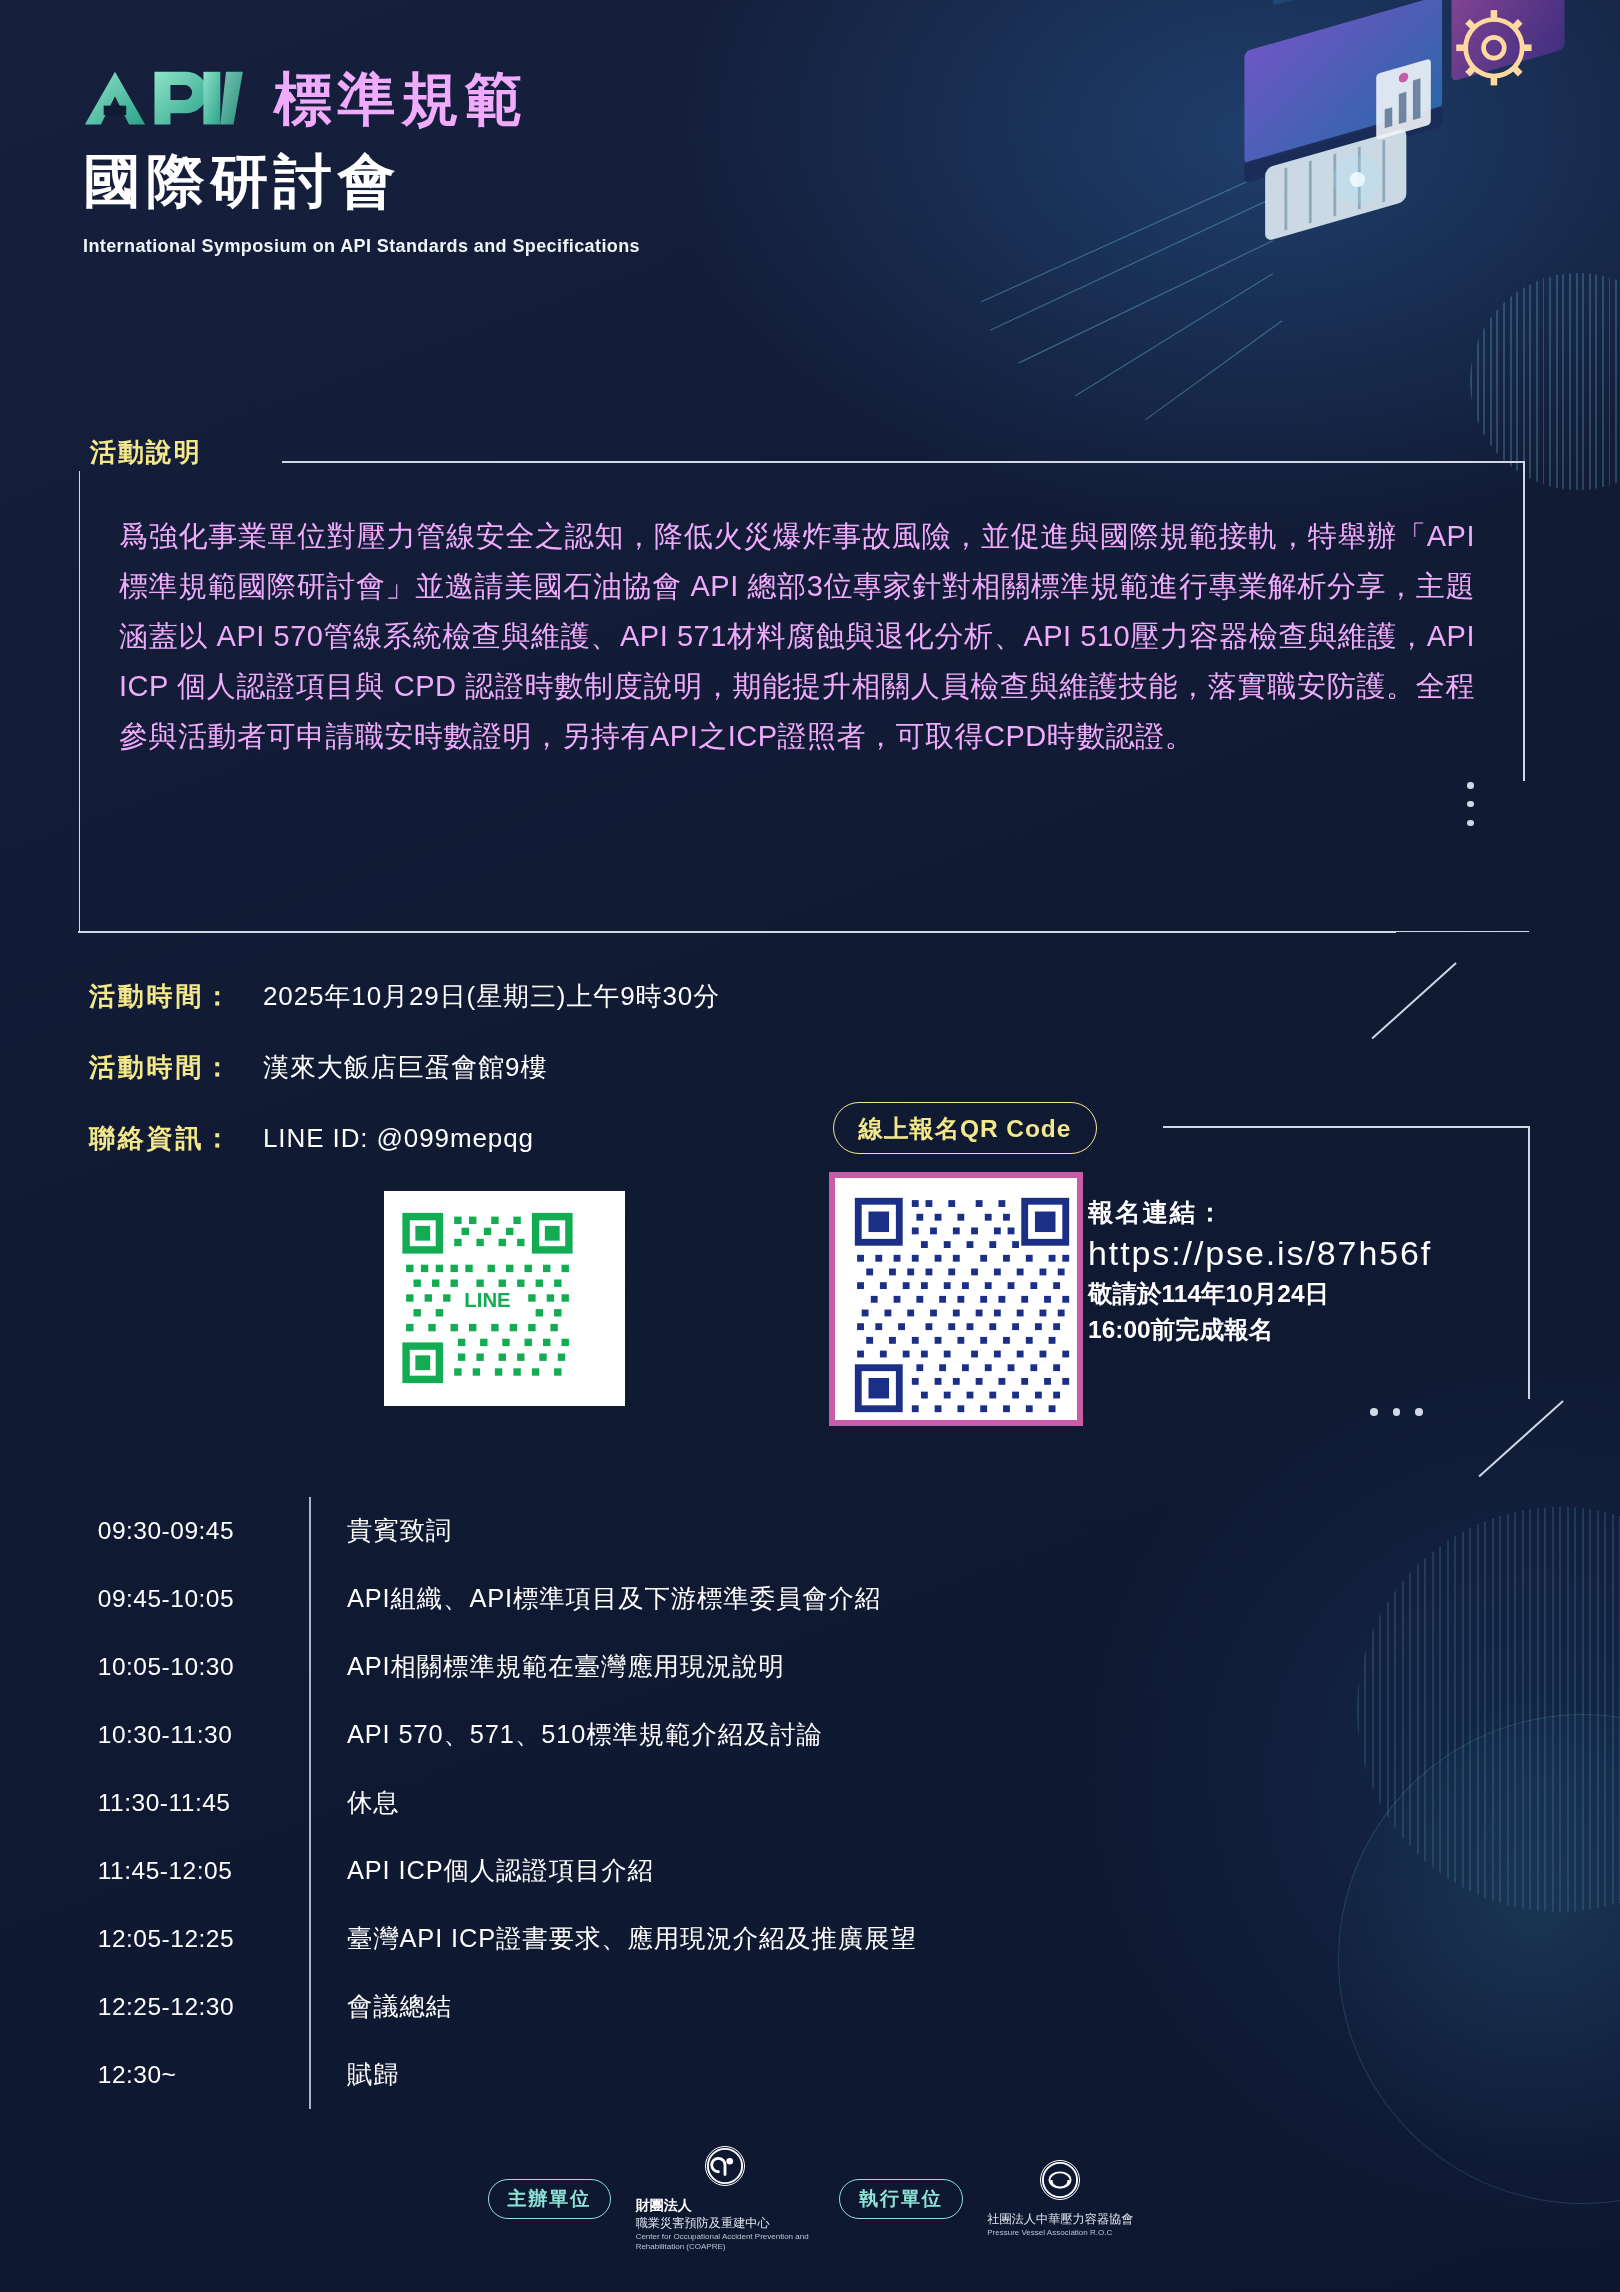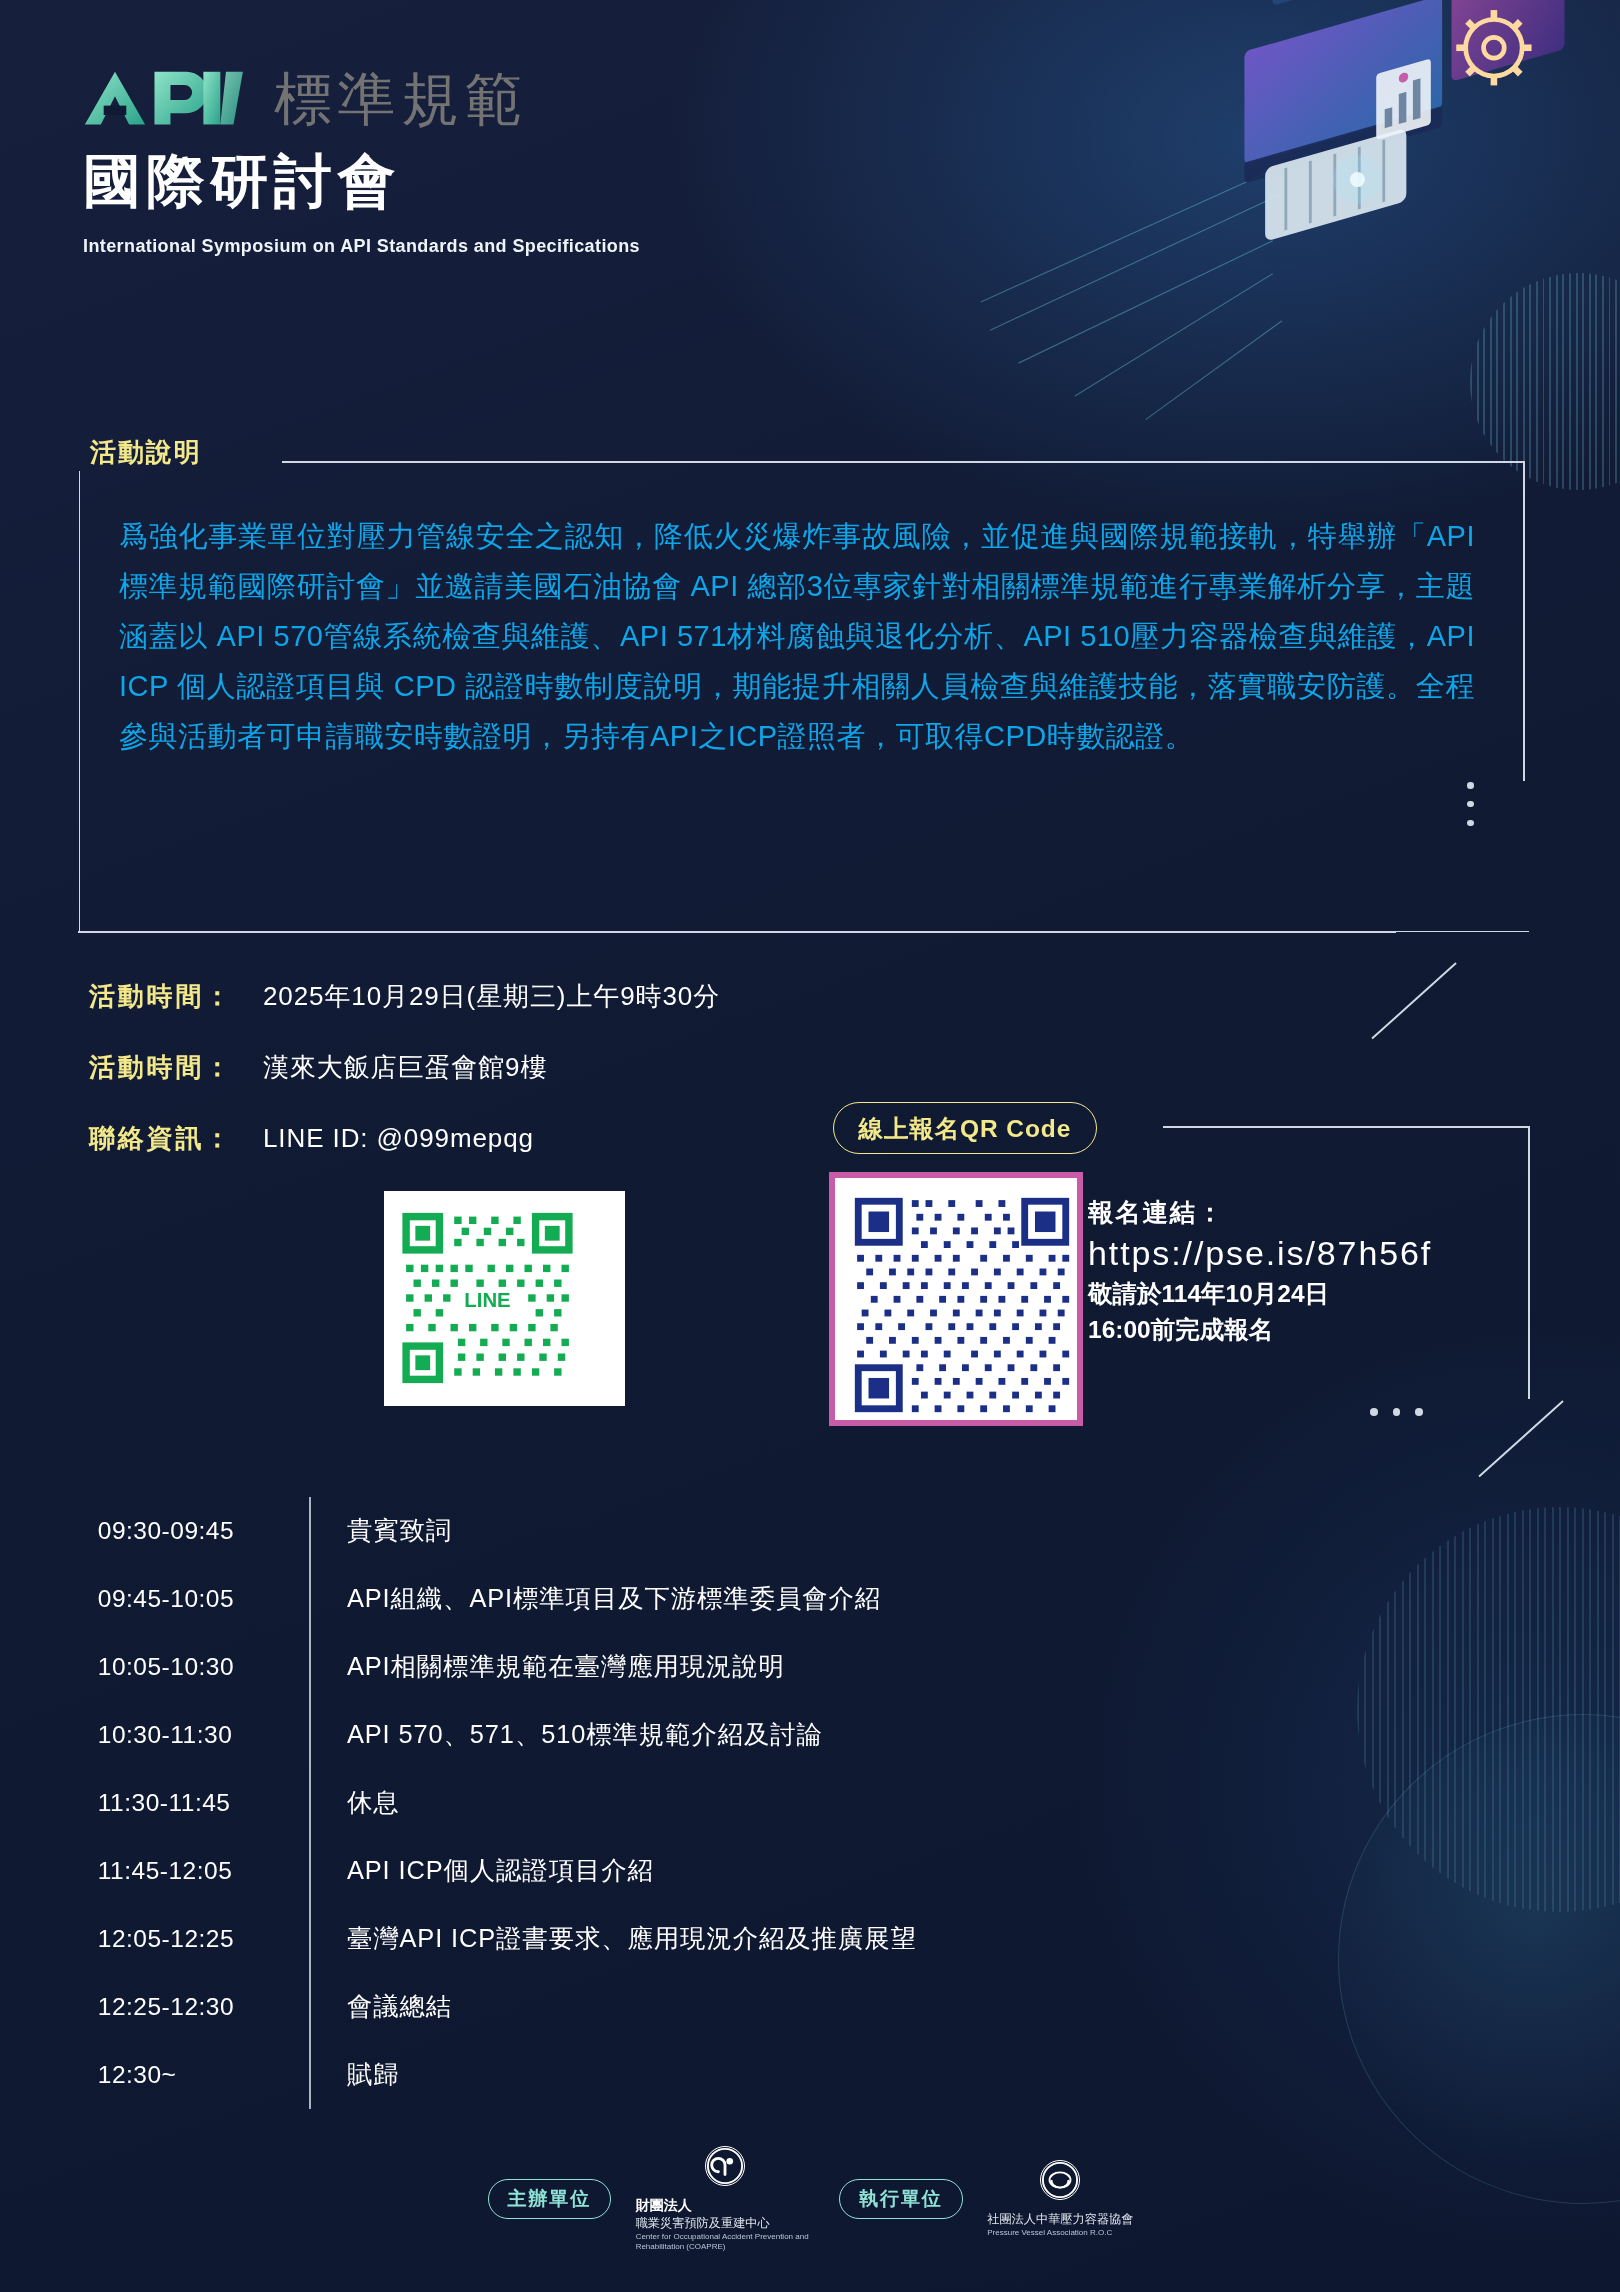--- a/index.html
+++ b/index.html
@@ -45,22 +45,22 @@
   .tech-art {
     position: absolute; right: 0; top: -9.4px; width: 659px; height: 433px;
     pointer-events: none;
   }
 
   
   .header { position: absolute; left: 83px; top: 66px; }
   .logo-row { display: flex; align-items: center; gap: 17px; }
   .api-logo { width: 174px; height: 66px; position: relative; }
   .title-cn {
-    font-size: 58px; font-weight: normal; letter-spacing: 5.6px;
-    line-height: 1.05; color: #737373;
+    font-size: 58px; font-weight: bold; letter-spacing: 5.6px;
+    line-height: 1.05; color: #f0abfc;
     font-family: "Liberation Sans", "DejaVu Sans", sans-serif;
   }
   .title-cn2 {
     font-size: 58px; font-weight: bold; letter-spacing: 5.6px;
     margin-top: 11.3px; color: #ffffff;
   }
   .title-en {
     font-size: 18px; font-weight: bold; letter-spacing: 0.4px;
     margin-top: 15px; color: #eef4f8;
   }
@@ -96,21 +96,21 @@
     position: absolute; right: 73px; bottom: -32px; width: 113px; height: 1.9px;
     background: #cfd8e4; transform: rotate(-42deg); transform-origin: right center;
   }
   .dots-right {
     position: absolute; right: 55px; top: 311px;
     display: flex; flex-direction: column; gap: 12.2px;
   }
   .dots-right span { width: 6.6px; height: 6.6px; border-radius: 50%; background: #cfd8e4; }
   .desc-text {
     position: absolute; left: 40px; top: 41px; width: 1356px;
-    font-size: 29px; line-height: 1.72; color: #0ea5e9; letter-spacing: 0.5px;
+    font-size: 29px; line-height: 1.72; color: #f0abfc; letter-spacing: 0.5px;
     text-align: justify;
   }
 
   
   .info-rows { position: absolute; left: 89px; top: 979px; }
   .info-row { display: flex; align-items: baseline; margin-bottom: 36px; }
   .info-key {
     width: 174px; font-size: 26px; font-weight: bold; color: #f4e98a; letter-spacing: 2.8px;
   }
   .info-val { font-size: 26px; color: #ffffff; letter-spacing: 0.9px; }

